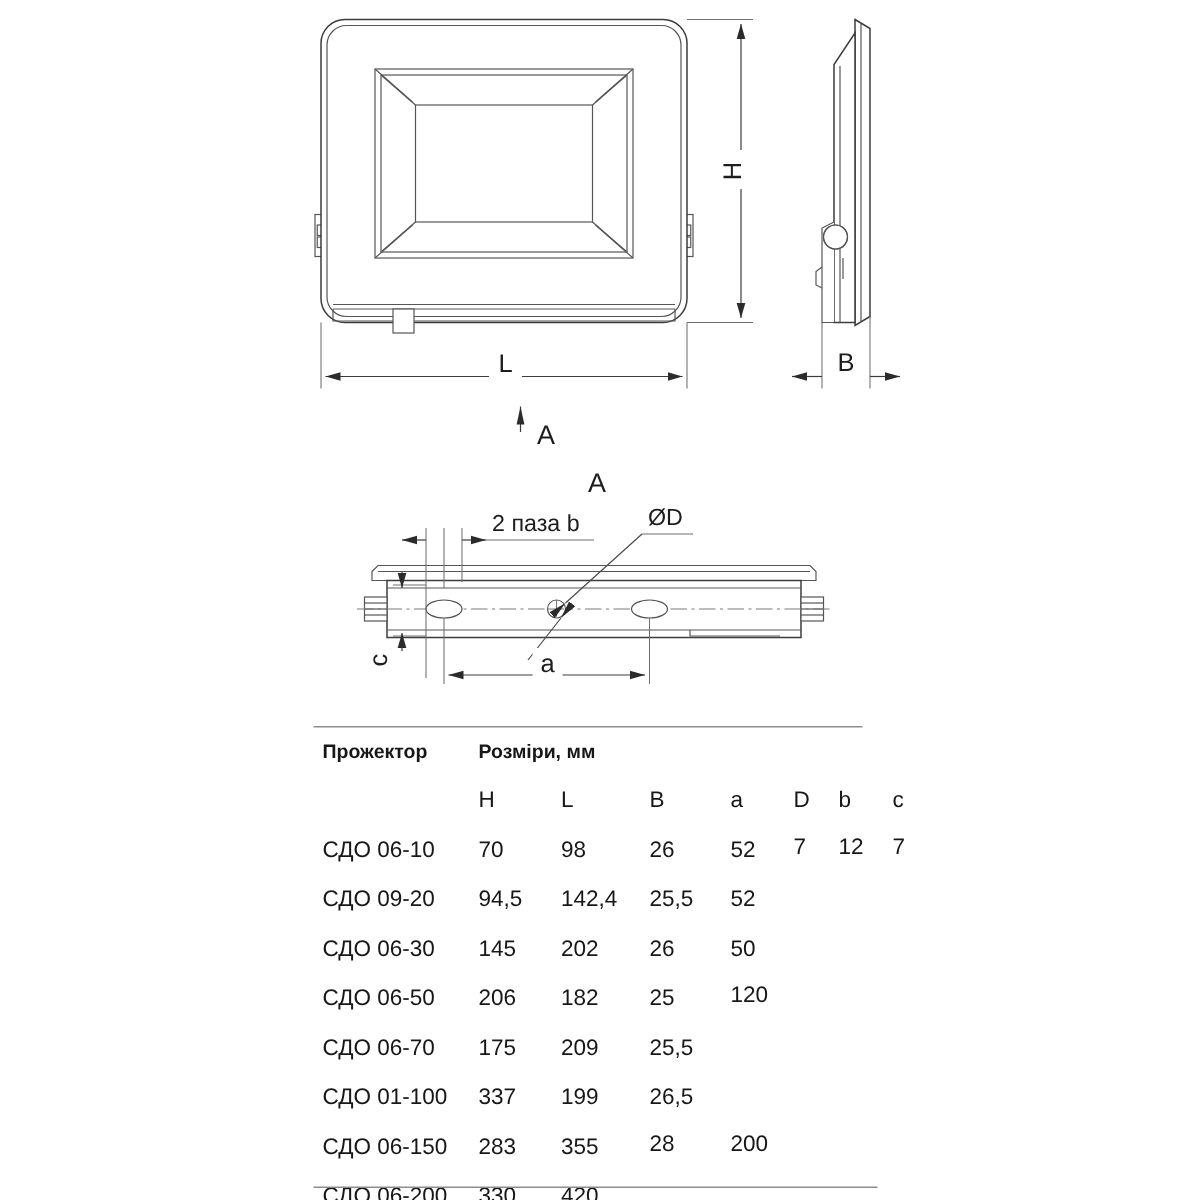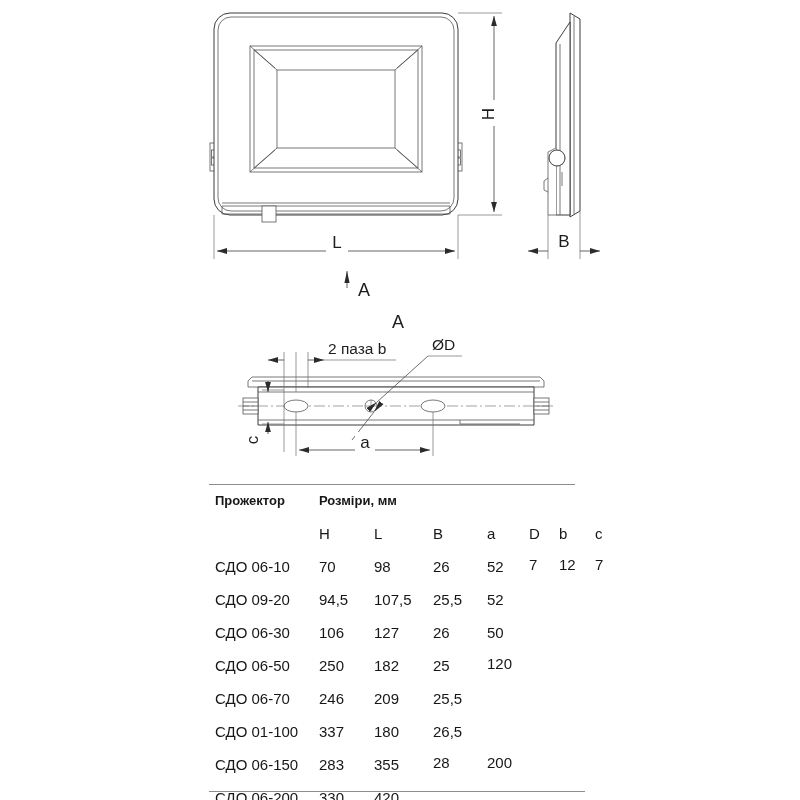--- a/index.html
+++ b/index.html
@@ -293,52 +293,52 @@
       <td class="bd-l">26</td>
       <td class="bd-l">52</td>
       <td class="bd-l" rowspan="8" style="vertical-align:top;padding-top:6px">7</td>
       <td class="bd-l" rowspan="8" style="vertical-align:top;padding-top:6px">12</td>
       <td class="bd-l bd-r" rowspan="8" style="vertical-align:top;padding-top:6px">7</td>
     </tr>
 
     <tr>
       <td class="bd-t">СДО 09-20</td>
       <td class="bd-l bd-t">94,5</td>
-      <td class="bd-l bd-t">107,5</td>
+      <td class="bd-l bd-t">142,4</td>
       <td class="bd-l bd-t">25,5</td>
       <td class="bd-l bd-t">52</td>
     </tr>
 
     <tr>
       <td class="bd-t">СДО 06-30</td>
-      <td class="bd-l bd-t">106</td>
-      <td class="bd-l bd-t">127</td>
+      <td class="bd-l bd-t">145</td>
+      <td class="bd-l bd-t">202</td>
       <td class="bd-l bd-t">26</td>
       <td class="bd-l bd-t">50</td>
     </tr>
 
     <tr>
       <td class="bd-t">СДО 06-50</td>
-      <td class="bd-l bd-t">250</td>
+      <td class="bd-l bd-t">206</td>
       <td class="bd-l bd-t">182</td>
       <td class="bd-l bd-t">25</td>
       <td class="bd-l bd-t" rowspan="3" style="vertical-align:top;padding-top:6px">120</td>
     </tr>
 
     <tr>
       <td class="bd-t">СДО 06-70</td>
-      <td class="bd-l bd-t">246</td>
+      <td class="bd-l bd-t">175</td>
       <td class="bd-l bd-t">209</td>
       <td class="bd-l bd-t">25,5</td>
     </tr>
 
     <tr>
       <td class="bd-t">СДО 01-100</td>
       <td class="bd-l bd-t">337</td>
-      <td class="bd-l bd-t">180</td>
+      <td class="bd-l bd-t">199</td>
       <td class="bd-l bd-t">26,5</td>
     </tr>
 
     <tr>
       <td class="bd-t">СДО 06-150</td>
       <td class="bd-l bd-t">283</td>
       <td class="bd-l bd-t">355</td>
       <td class="bd-l bd-t" rowspan="2" style="vertical-align:top;padding-top:6px">28</td>
       <td class="bd-l bd-t" rowspan="2" style="vertical-align:top;padding-top:6px">200</td>
     </tr>

